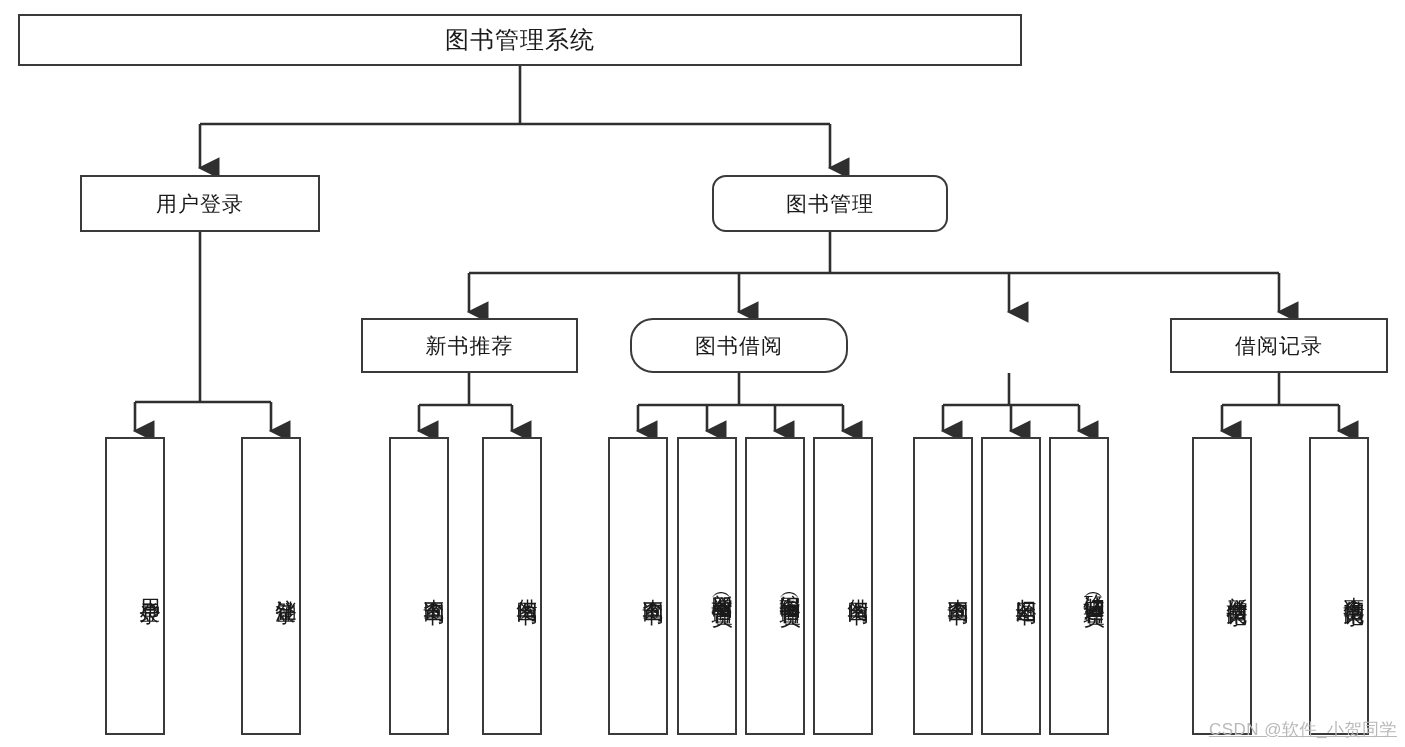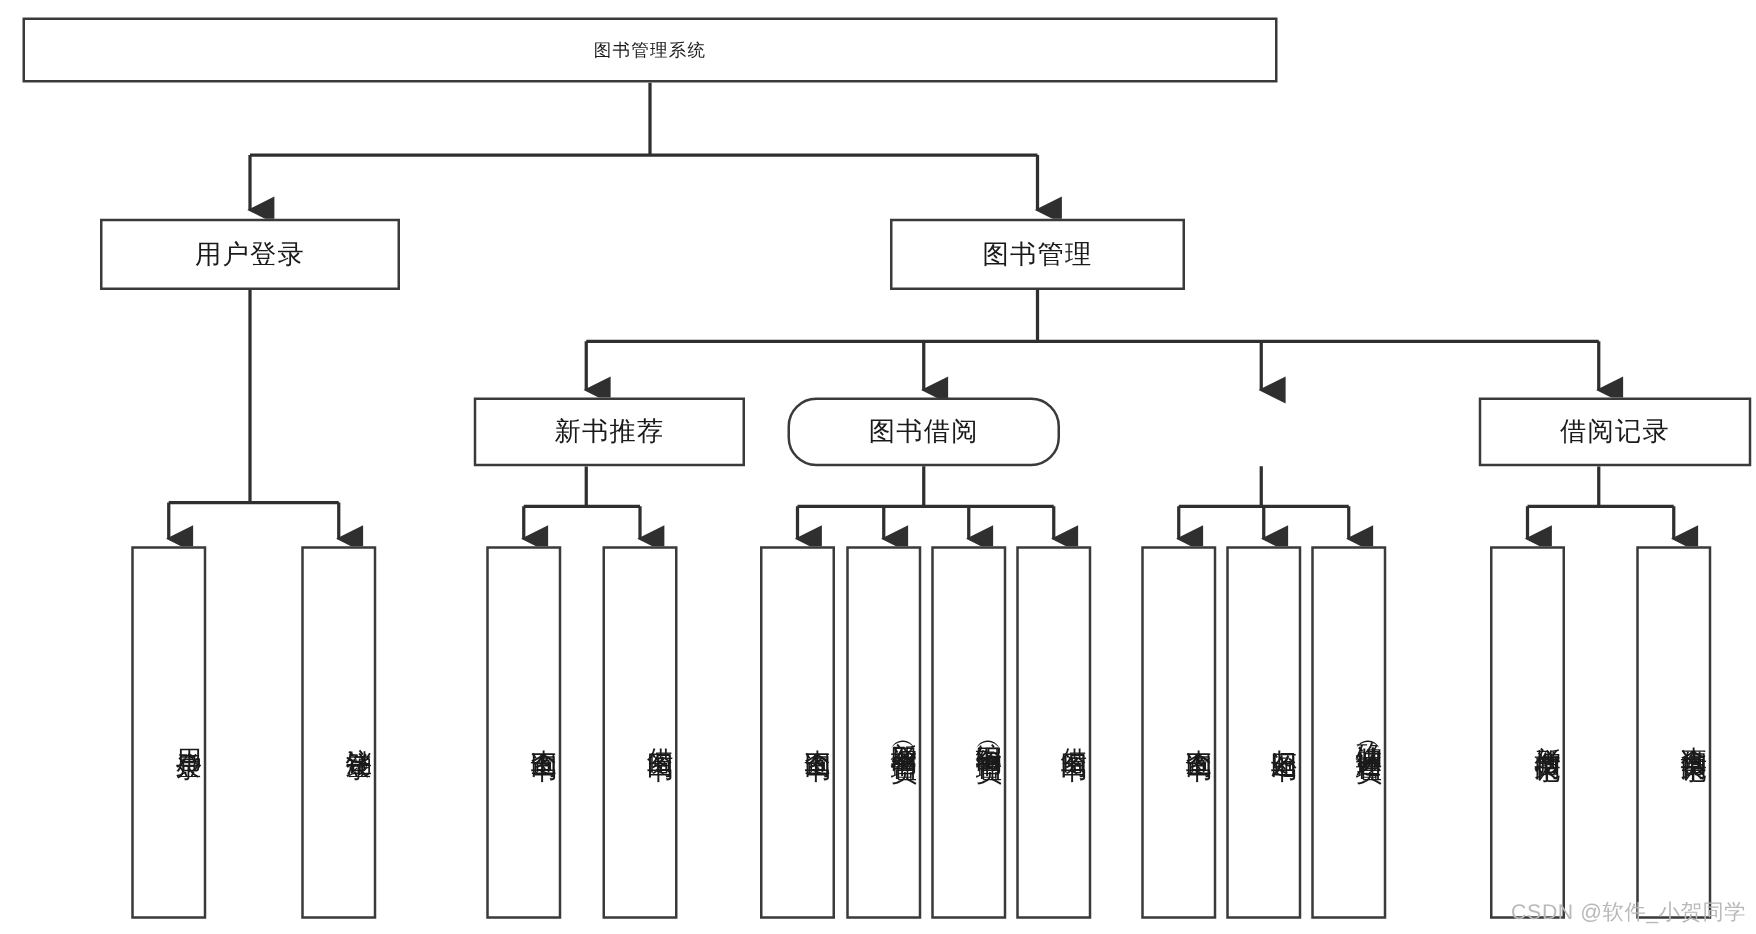--- a/index.html
+++ b/index.html
@@ -52,31 +52,32 @@
     justify-content: center;
   }
   .node.v > .vlabel {
     writing-mode: vertical-rl;
     text-orientation: upright;
     display: block;
     text-align: center;
     white-space: nowrap;
   }
   .node.root {
-    font-size: 14px;
+    font-size: 24px;
   }
   .watermark {
     position: absolute;
     right: 8px;
     bottom: 6px;
     font-size: 17px;
     color: #b9b9b9;
     letter-spacing: 0.5px;
     white-space: nowrap;
     user-select: none;
+    text-decoration: underline;
   }
 </style>
 </head>
 <body>
 
 <div id="canvas">
 
   <svg id="edges" viewBox="0 0 1405 747">
     <defs>
       <marker id="arrow" viewBox="0 0 12 12" refX="6" refY="10" markerWidth="10" markerHeight="10" orient="auto-start-reverse">
@@ -130,31 +131,31 @@
     </g>
   </svg>
 
   <div class="node h root" style="left:18px; top:14px; width:1004px; height:52px;">
     <span>图书管理系统</span>
   </div>
 
   <div class="node h" style="left:80px; top:175px; width:240px; height:57px;">
     <span>用户登录</span>
   </div>
-  <div class="node h" style="left:712px; top:175px; width:236px; height:57px;">
+  <div class="node h" style="left:712px; top:175px; width:236px; height:57px;border-radius:14px;">
     <span>图书管理</span>
   </div>
 
-  <div class="node h" style="left:379px; top:318px; width:217px; height:55px;">
+  <div class="node h" style="left:361px; top:318px; width:217px; height:55px;">
     <span>新书推荐</span>
   </div>
   <div class="node h" style="left:630px; top:318px; width:218px; height:55px;border-radius:23px;">
     <span>图书借阅</span>
   </div>
-  <div class="node h" style="left:1170px; top:318px; width:218px; height:55px;margin-left:13px;">
+  <div class="node h" style="left:1170px; top:318px; width:218px; height:55px;">
     <span>借阅记录</span>
   </div>
 
   <div class="node v" style="left:105px; top:437px; width:60px; height:298px;">
     <span class="vlabel">用户登录</span>
   </div>
   <div class="node v" style="left:241px; top:437px; width:60px; height:298px;">
     <span class="vlabel">注销登录</span>
   </div>
 

